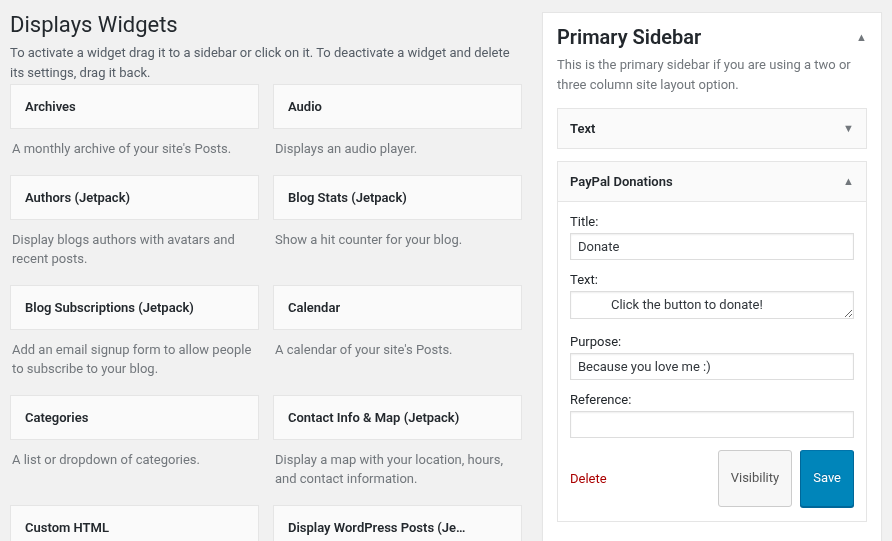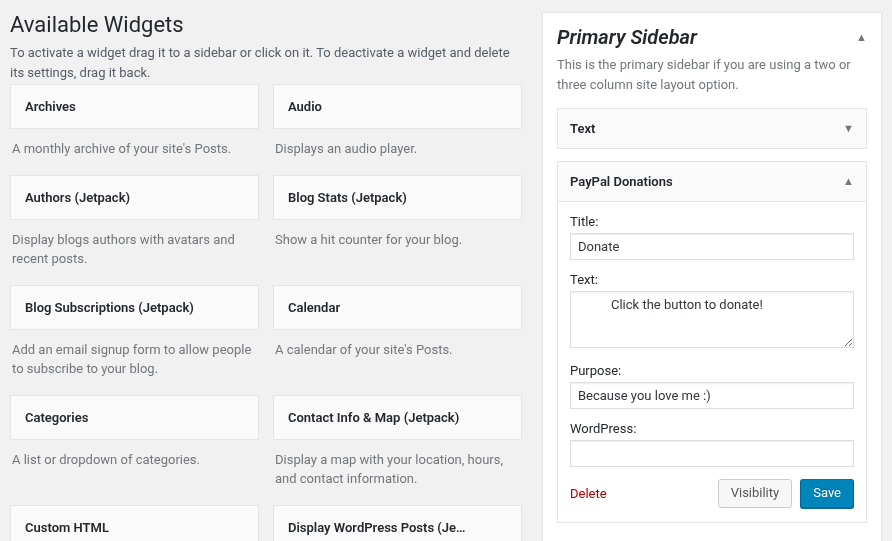--- a/index.html
+++ b/index.html
@@ -59,21 +59,20 @@
     background: #fff;
     border: 1px solid #e5e5e5;
     box-shadow: 0 1px 1px rgba(0,0,0,.04);
     padding: 12px 14px 16px 14px;
   }
   .sidebar-header {
     display: flex;
     align-items: center;
     justify-content: space-between;
     margin-bottom: 6px;
-    font-style: italic;
   }
   .sidebar-title {
     font-size: 20px;
     font-weight: 600;
     color: #23282d;
   }
   .sidebar-desc {
     color: #72777c;
     line-height: 1.5;
     margin-bottom: 14px;
@@ -113,62 +112,62 @@
     box-shadow: inset 0 1px 2px rgba(0,0,0,.07);
     padding: 5px 7px;
     font-size: 13px;
     color: #32373c;
     font-family: inherit;
     background: #fff;
     border-radius: 0;
   }
   .widget-instance-body textarea {
     resize: vertical;
-    height: 57px;
+    height: 28px;
     padding-left: 40px;
   }
   .field-group { margin-bottom: 12px; }
   .actions-row {
     display: flex;
     align-items: center;
     justify-content: space-between;
     margin-top: 6px;
   }
   .delete-link {
     color: #a00;
     font-size: 13px;
     cursor: pointer;
   }
   .actions-right { display: flex; gap: 8px; }
   .button {
     display: inline-block;
     border: 1px solid #ccc;
     border-radius: 3px;
     background: #f7f7f7;
-    padding: 5px 12px;
+    padding: 19px 12px;
     font-size: 13px;
     color: #555;
     cursor: pointer;
     line-height: 1.3;
   }
   .button-primary {
     background: #0085ba;
     border-color: #0073aa #006799 #006799;
     color: #fff;
     box-shadow: 0 1px 0 #006799;
     text-shadow: 0 -1px 1px #006799;
     text-align: right;
   }
 </style>
 </head>
 <body>
 
 <div class="wrap">
   <div class="left-col">
-    <h2 class="section-title">Available Widgets</h2>
+    <h2 class="section-title">Displays Widgets</h2>
     <p class="section-desc">To activate a widget drag it to a sidebar or click on it. To deactivate a widget and delete its settings, drag it back.</p>
 
     <div class="widgets-grid">
       <div class="widget-tile">
         <div class="widget-header">Archives</div>
         <div class="widget-desc">A monthly archive of your site's Posts.</div>
       </div>
       <div class="widget-tile">
         <div class="widget-header">Audio</div>
         <div class="widget-desc">Displays an audio player.</div>
@@ -233,21 +232,21 @@
           </div>
           <div class="field-group">
             <label>Text:</label>
             <textarea style="">Click the button to donate!</textarea>
           </div>
           <div class="field-group">
             <label>Purpose:</label>
             <input type="text" value="Because you love me :)" style="">
           </div>
           <div class="field-group">
-            <label>WordPress:</label>
+            <label>Reference:</label>
             <input type="text" value="" style="">
           </div>
           <div class="actions-row">
             <span class="delete-link">Delete</span>
             <div class="actions-right">
               <span class="button">Visibility</span>
               <span class="button button-primary">Save</span>
             </div>
           </div>
         </div>

